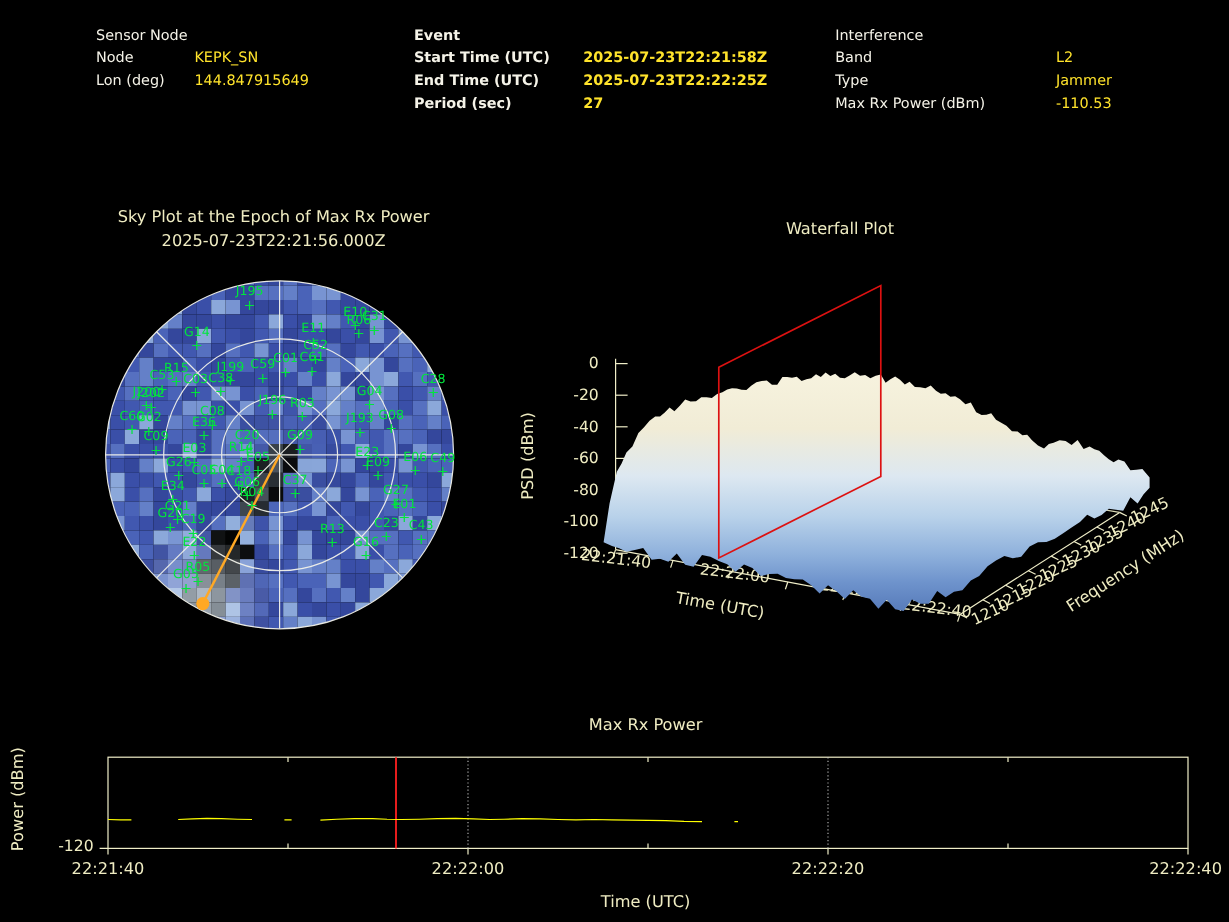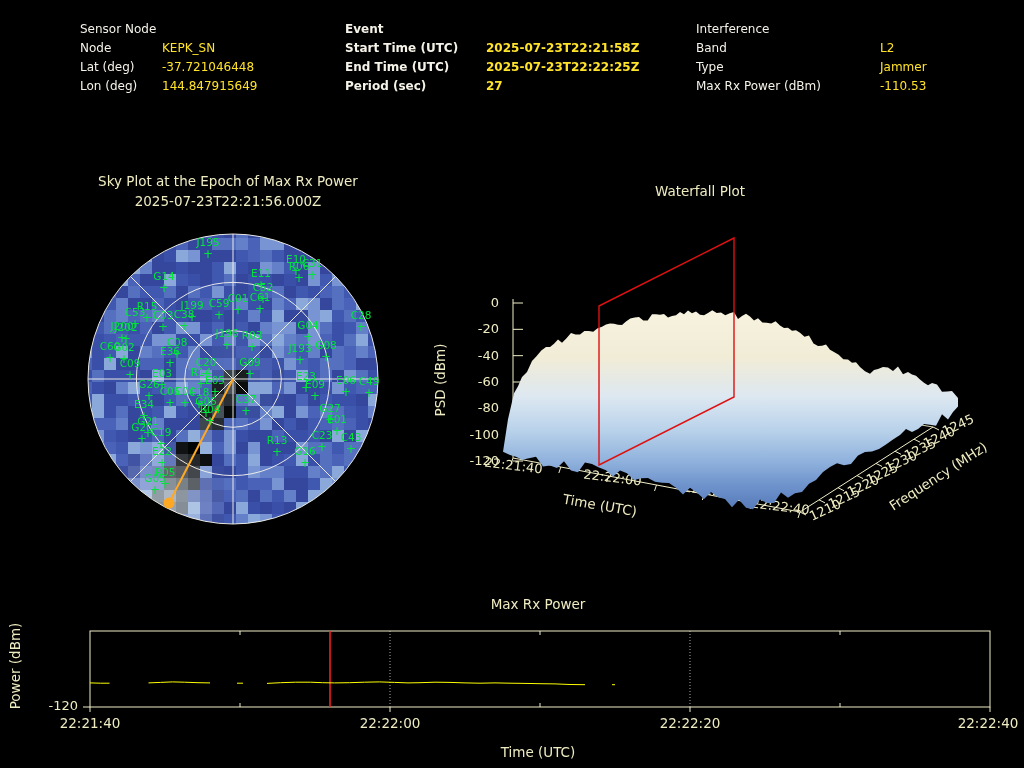--- a/index.html
+++ b/index.html
@@ -28,24 +28,20 @@
 </head>
 <body>
 
 <div id="stage">
 
   <div class="hcol" id="col-sensor">
     <div class="htitle">Sensor Node</div>
     <div class="hrow">
       <span class="hlabel">Node</span>
       <span class="hvalue">KEPK_SN</span>
-    </div>
-    <div class="hrow">
-      <span class="hlabel">Lat (deg)</span>
-      <span class="hvalue">-37.721046448</span>
     </div>
     <div class="hrow">
       <span class="hlabel">Lon (deg)</span>
       <span class="hvalue">144.847915649</span>
     </div>
   </div>
 
   <div class="hcol" id="col-event">
     <div class="htitle">Event</div>
     <div class="hrow">

